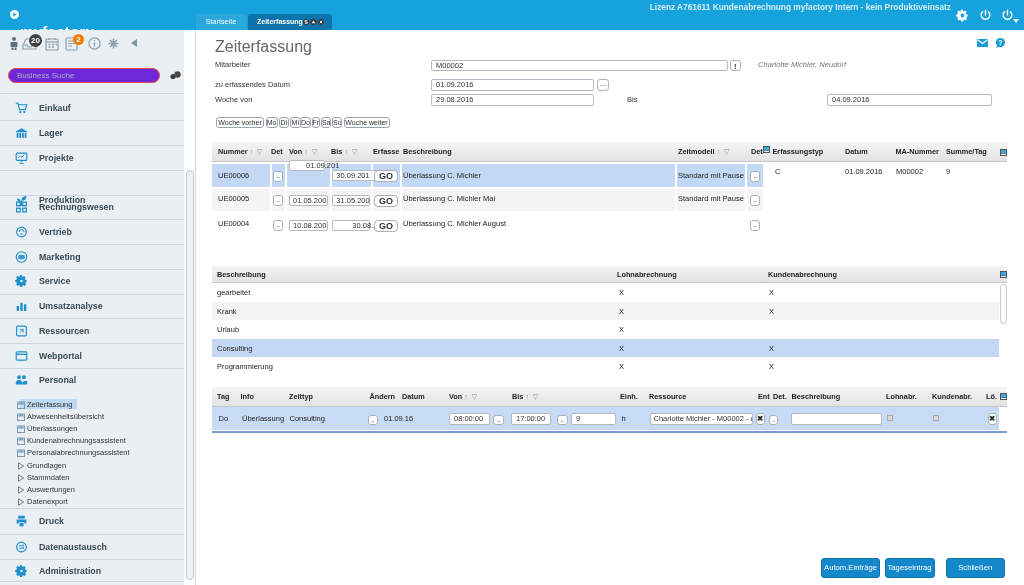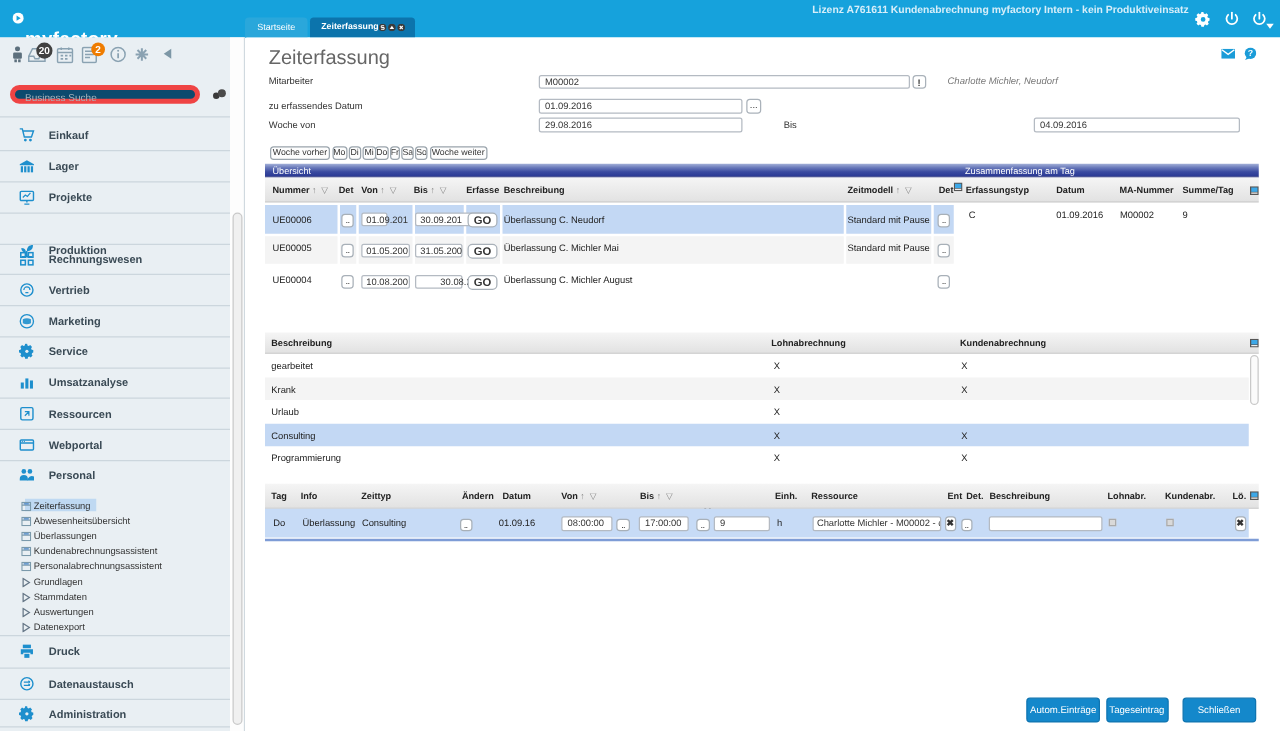--- a/index.html
+++ b/index.html
@@ -13,21 +13,21 @@
 #logo { position:absolute; left:20px; top:23px; color:#fff; font-size:15px; font-weight:700; letter-spacing:0.3px; }
 #lictext { position:absolute; top:2px; right:73px; font-size:8.3px; font-weight:bold; color:#d7eef9; }
 .tab { position:absolute; top:14px; height:16px; border-radius:3px 3px 0 0; font-size:7.2px; color:#fff; text-align:center; }
 #tab1 { left:196px; width:50px; background:#2aa7db; line-height:16px; }
 #tab2 { left:248px; width:84px; background:#0c74ac; line-height:16px; font-weight:bold; font-size:7px; text-align:left; padding-left:9px; }
 
 
 #side { position:absolute; top:30px; left:0; width:196px; height:555px; background:#e9eff3; border-right:1px solid #d0d9df; }
 #sscroll { position:absolute; top:0; left:184px; width:11px; height:555px; background:#fdfdfd; }
 #sthumb { position:absolute; left:1.5px; top:140px; width:8px; height:410px; background:#f0f0f0; border:1px solid #c9c9c9; border-radius:4px; }
-#search { position:absolute; left:8px; top:38px; width:152px; height:15px; border:4px solid #ef4444; border-radius:8px; background:#0c4a6e; font-size:8px; color:#a9b3bb; line-height:13px; padding-left:8px; }
+#search { position:absolute; left:8px; top:38px; width:152px; height:15px; border:1px solid #ef4444; border-radius:8px; background:#6d28d9; font-size:8px; color:#a9b3bb; line-height:13px; padding-left:8px; }
 .mitem { position:absolute; left:0; width:184px; height:25px; }
 .msep { position:absolute; left:0; width:184px; border-top:1px solid #ccd6dd; }
 .mlabel { position:absolute; left:39px; top:50%; transform:translateY(-50%); font-size:8.8px; font-weight:bold; color:#3a4a55; }
 .micon { position:absolute; left:15px; top:50%; transform:translateY(-50%); width:13px; height:13px; }
 .sub { position:absolute; left:27px; font-size:7.5px; color:#333; white-space:nowrap; }
 .subicon { position:absolute; left:17px; width:8px; height:8px; }
 
 
 #content { position:absolute; top:30px; left:197px; width:827px; height:555px; background:#fff; }
 
@@ -341,24 +341,20 @@
   <div class="wkbtn" style="left:216px;width:48px">Woche vorher</div>
   <div class="wkbtn" style="left:265.5px;width:12px">Mo</div>
   <div class="wkbtn" style="left:278.5px;width:10.5px">Di</div>
   <div class="wkbtn" style="left:290px;width:10.5px">Mi</div>
   <div class="wkbtn" style="left:300px;width:10.5px">Do</div>
   <div class="wkbtn" style="left:311.5px;width:8.5px">Fr</div>
   <div class="wkbtn" style="left:321px;width:10px">Sa</div>
   <div class="wkbtn" style="left:332px;width:10px">So</div>
   <div class="wkbtn" style="left:343.5px;width:46px">Woche weiter</div>
 
-  <div class="gtitle" style="top:130.5px">
-      <span style="position:absolute;left:6px">Übersicht</span>
-      <span style="position:absolute;left:560px">Zusammenfassung am Tag</span>
-    </div>
   <div class="ghead" style="top:141.5px;height:20.5px">
     <div class="hlabel" style="left:6px;top:5px">Nummer <span class="sorticons">↑ ▽</span></div>
     <div class="hlabel" style="left:59px;top:5px">Det</div>
     <div class="hlabel" style="left:77px;top:5px">Von <span class="sorticons">↑ ▽</span></div>
     <div class="hlabel" style="left:119px;top:5px">Bis <span class="sorticons">↑ ▽</span></div>
     <div class="hlabel" style="left:161px;top:5px">Erfasse</div>
     <div class="hlabel" style="left:191px;top:5px">Beschreibung</div>
     <div class="hlabel" style="left:466px;top:5px">Zeitmodell <span class="sorticons">↑ ▽</span></div>
     <div class="hlabel" style="left:539px;top:5px">Det</div>
     <svg class="abs" style="left:551px;top:4.5px" width="7" height="7" viewBox="0 0 7 7">
@@ -395,30 +391,30 @@
     <div class="rowrect altgray" style="left:401.5px;top:188.5px;width:273px;height:22px"></div>
     <div class="rowrect altgray" style="left:676.5px;top:188.5px;width:68px;height:22px"></div>
     <div class="rowrect altgray" style="left:746.5px;top:188.5px;width:16px;height:22px"></div>
 
     <div class="cell" style="left:218px;top:170.5px">UE00006</div>
     <div class="cell" style="left:218px;top:194px">UE00005</div>
     <div class="cell" style="left:218px;top:219px">UE00004</div>
     <div class="gbtn" style="left:273px;top:170.5px;width:10px;height:11px;line-height:7px;letter-spacing:-0.5px">..</div>
     <div class="gbtn" style="left:273px;top:195px;width:10px;height:11px;line-height:7px;letter-spacing:-0.5px">..</div>
     <div class="gbtn" style="left:273px;top:220px;width:10px;height:11px;line-height:7px;letter-spacing:-0.5px">..</div>
-    <div class="ginput" style="left:289px;top:170px;width:21px;height:11.3px;line-height:10px;padding-left:3px">01.09.201</div>
+    <div class="ginput" style="left:289px;top:160px;width:36px;height:11.3px;line-height:10px;padding-left:16px">01.09.201</div>
     <div class="ginput" style="left:332.3px;top:170px;width:56px;height:11.3px;line-height:10px;padding-left:3px">30.09.201</div>
     <div class="ginput" style="left:289px;top:194.5px;width:38.5px;height:11.3px;line-height:10px;padding-left:3px">01.05.200</div>
     <div class="ginput" style="left:332.3px;top:194.5px;width:38px;height:11.3px;line-height:10px;padding-left:3px">31.05.200</div>
     <div class="ginput" style="left:289px;top:219.5px;width:38.5px;height:11.3px;line-height:10px;padding-left:3px">10.08.200</div>
     <div class="ginput" style="left:332.3px;top:219.5px;width:38px;height:11.3px;line-height:10px;padding-left:19px">30.08.200</div>
     <div class="gbtn" style="left:374px;top:170px;width:24px;height:12px;border-radius:4px;font-size:9px;font-weight:bold;line-height:11px">GO</div>
     <div class="gbtn" style="left:374px;top:194.5px;width:24px;height:12px;border-radius:4px;font-size:9px;font-weight:bold;line-height:11px">GO</div>
     <div class="gbtn" style="left:374px;top:219.5px;width:24px;height:12px;border-radius:4px;font-size:9px;font-weight:bold;line-height:11px">GO</div>
-    <div class="cell" style="left:403px;top:170.5px">Überlassung C. Neudorf</div>
+    <div class="cell" style="left:403px;top:170.5px">Überlassung C. Michler</div>
     <div class="cell" style="left:403px;top:194px">Überlassung C. Michler Mai</div>
     <div class="cell" style="left:403px;top:219px">Überlassung C. Michler August</div>
     <div class="cell" style="left:678px;top:170.5px">Standard mit Pause</div>
     <div class="cell" style="left:678px;top:194px">Standard mit Pause</div>
     <div class="gbtn" style="left:750px;top:170.5px;width:10px;height:11px;line-height:7px;letter-spacing:-0.5px">..</div>
     <div class="gbtn" style="left:750px;top:195px;width:10px;height:11px;line-height:7px;letter-spacing:-0.5px">..</div>
     <div class="gbtn" style="left:750px;top:220px;width:10px;height:11px;line-height:7px;letter-spacing:-0.5px">..</div>
 
     <div class="cell" style="left:775px;top:167px">C</div>
     <div class="cell" style="left:845px;top:167px">01.09.2016</div>
@@ -478,21 +474,21 @@
         <rect x="1" y="1" width="5" height="3.5" fill="#3da8e8"></rect>
         <rect x="1" y="5" width="5" height="1" fill="#eee"></rect>
       </svg>
   </div>
   <div id="g3row">
     <div class="rowrect" style="left:212px;top:406.5px;width:787px;height:23.5px;background:#c7dbf6"></div>
     <div class="cell" style="left:218.5px;top:414px">Do</div>
     <div class="cell" style="left:242px;top:414px">Überlassung</div>
     <div class="cell" style="left:289.5px;top:414px">Consulting</div>
     <div class="gbtn" style="left:367.5px;top:414.5px;width:10px;height:10.5px;line-height:7px;letter-spacing:-0.5px">..</div>
-    <div class="cell" style="left:399px;top:414px">01.09.16</div>
+    <div class="cell" style="left:384px;top:414px">01.09.16</div>
     <div class="ginput" style="left:449px;top:413px;width:40.5px;height:11.5px;line-height:10.5px;padding-left:4px">08:00:00</div>
     <div class="gbtn" style="left:493px;top:414.5px;width:11px;height:10.5px;line-height:7px;letter-spacing:-0.5px">..</div>
     <div class="ginput" style="left:511px;top:413px;width:40px;height:11.5px;line-height:10.5px;padding-left:4px">17:00:00</div>
     <div class="gbtn" style="left:556.5px;top:414.5px;width:11px;height:10.5px;line-height:7px;letter-spacing:-0.5px">..</div>
     <div class="ginput" style="left:571px;top:413px;width:45px;height:11.5px;line-height:10.5px;padding-left:4px">9</div>
     <div class="cell" style="left:621.5px;top:414px">h</div>
     <div class="ginput" style="left:649.5px;top:413px;width:103.5px;height:11.5px;line-height:10.5px;padding-left:3px;white-space:nowrap;overflow:hidden">Charlotte Michler - M00002 - d</div>
     <div class="gbtn" style="left:755.5px;top:413px;width:9.5px;height:11.5px;font-weight:bold;line-height:10.5px">✖</div>
     <div class="gbtn" style="left:768.5px;top:414.5px;width:9.5px;height:10.5px;line-height:7px;letter-spacing:-0.5px">..</div>
     <div class="ginput" style="left:790.5px;top:413px;width:91.5px;height:11.5px"></div>

